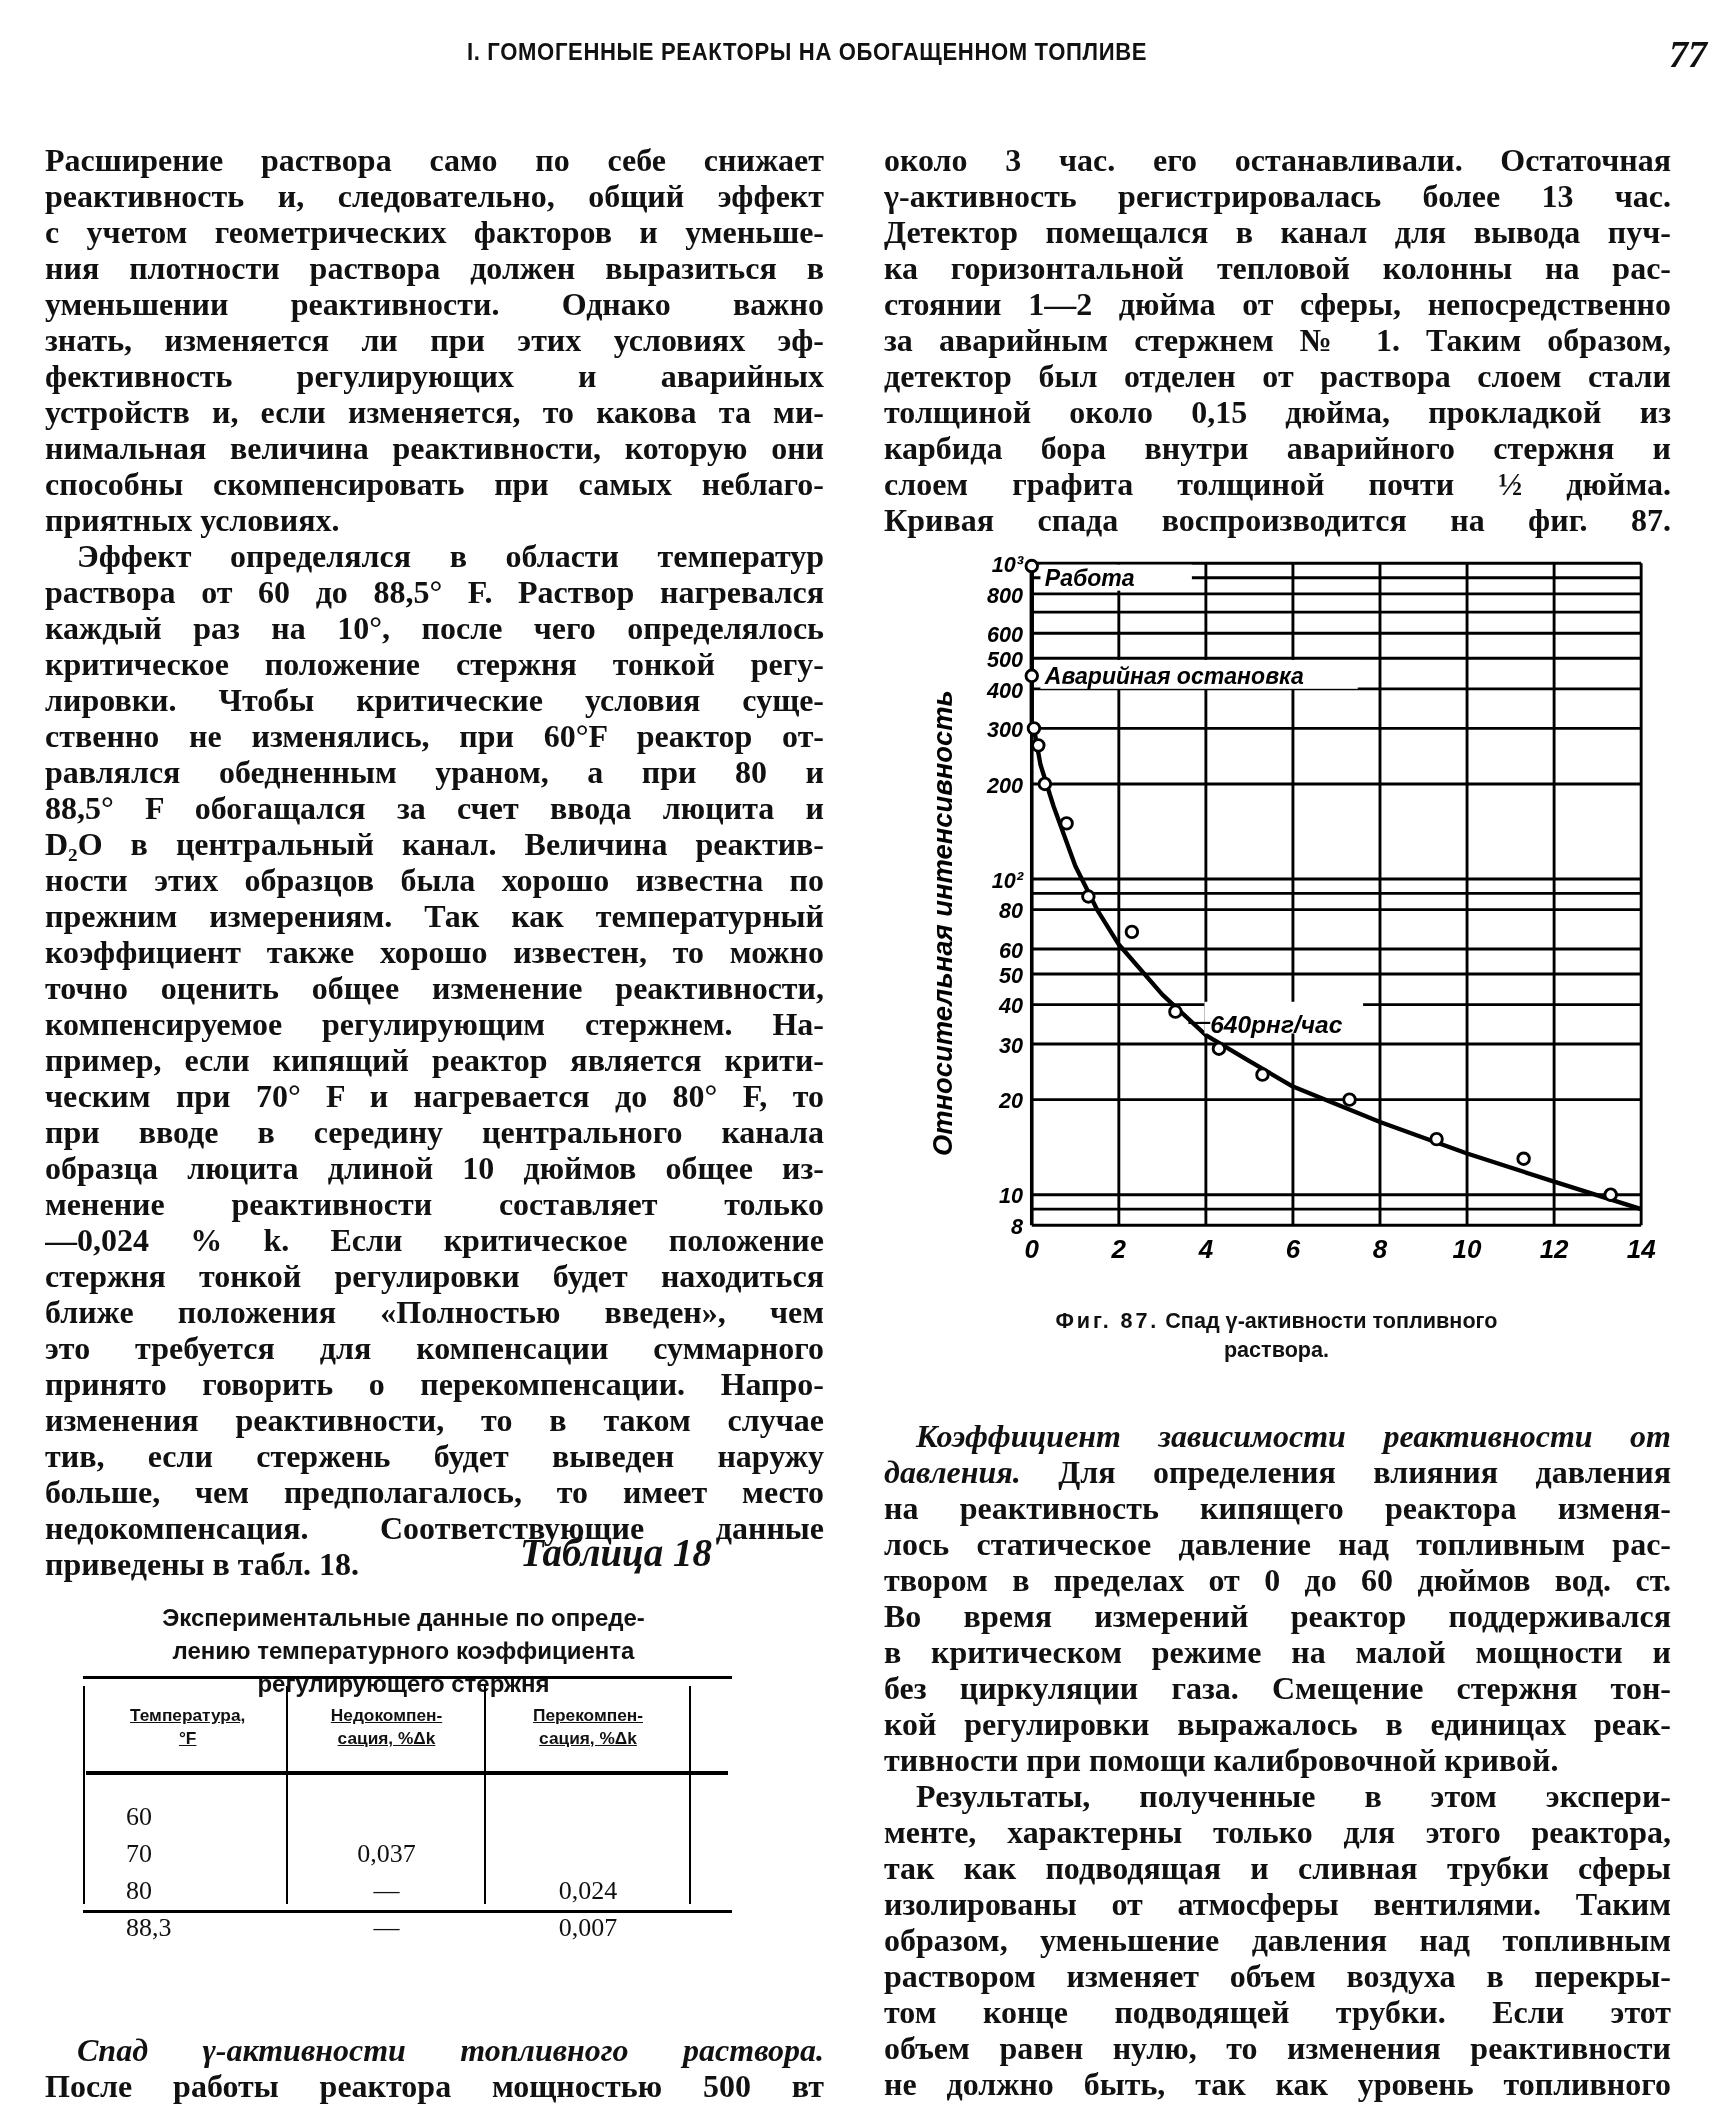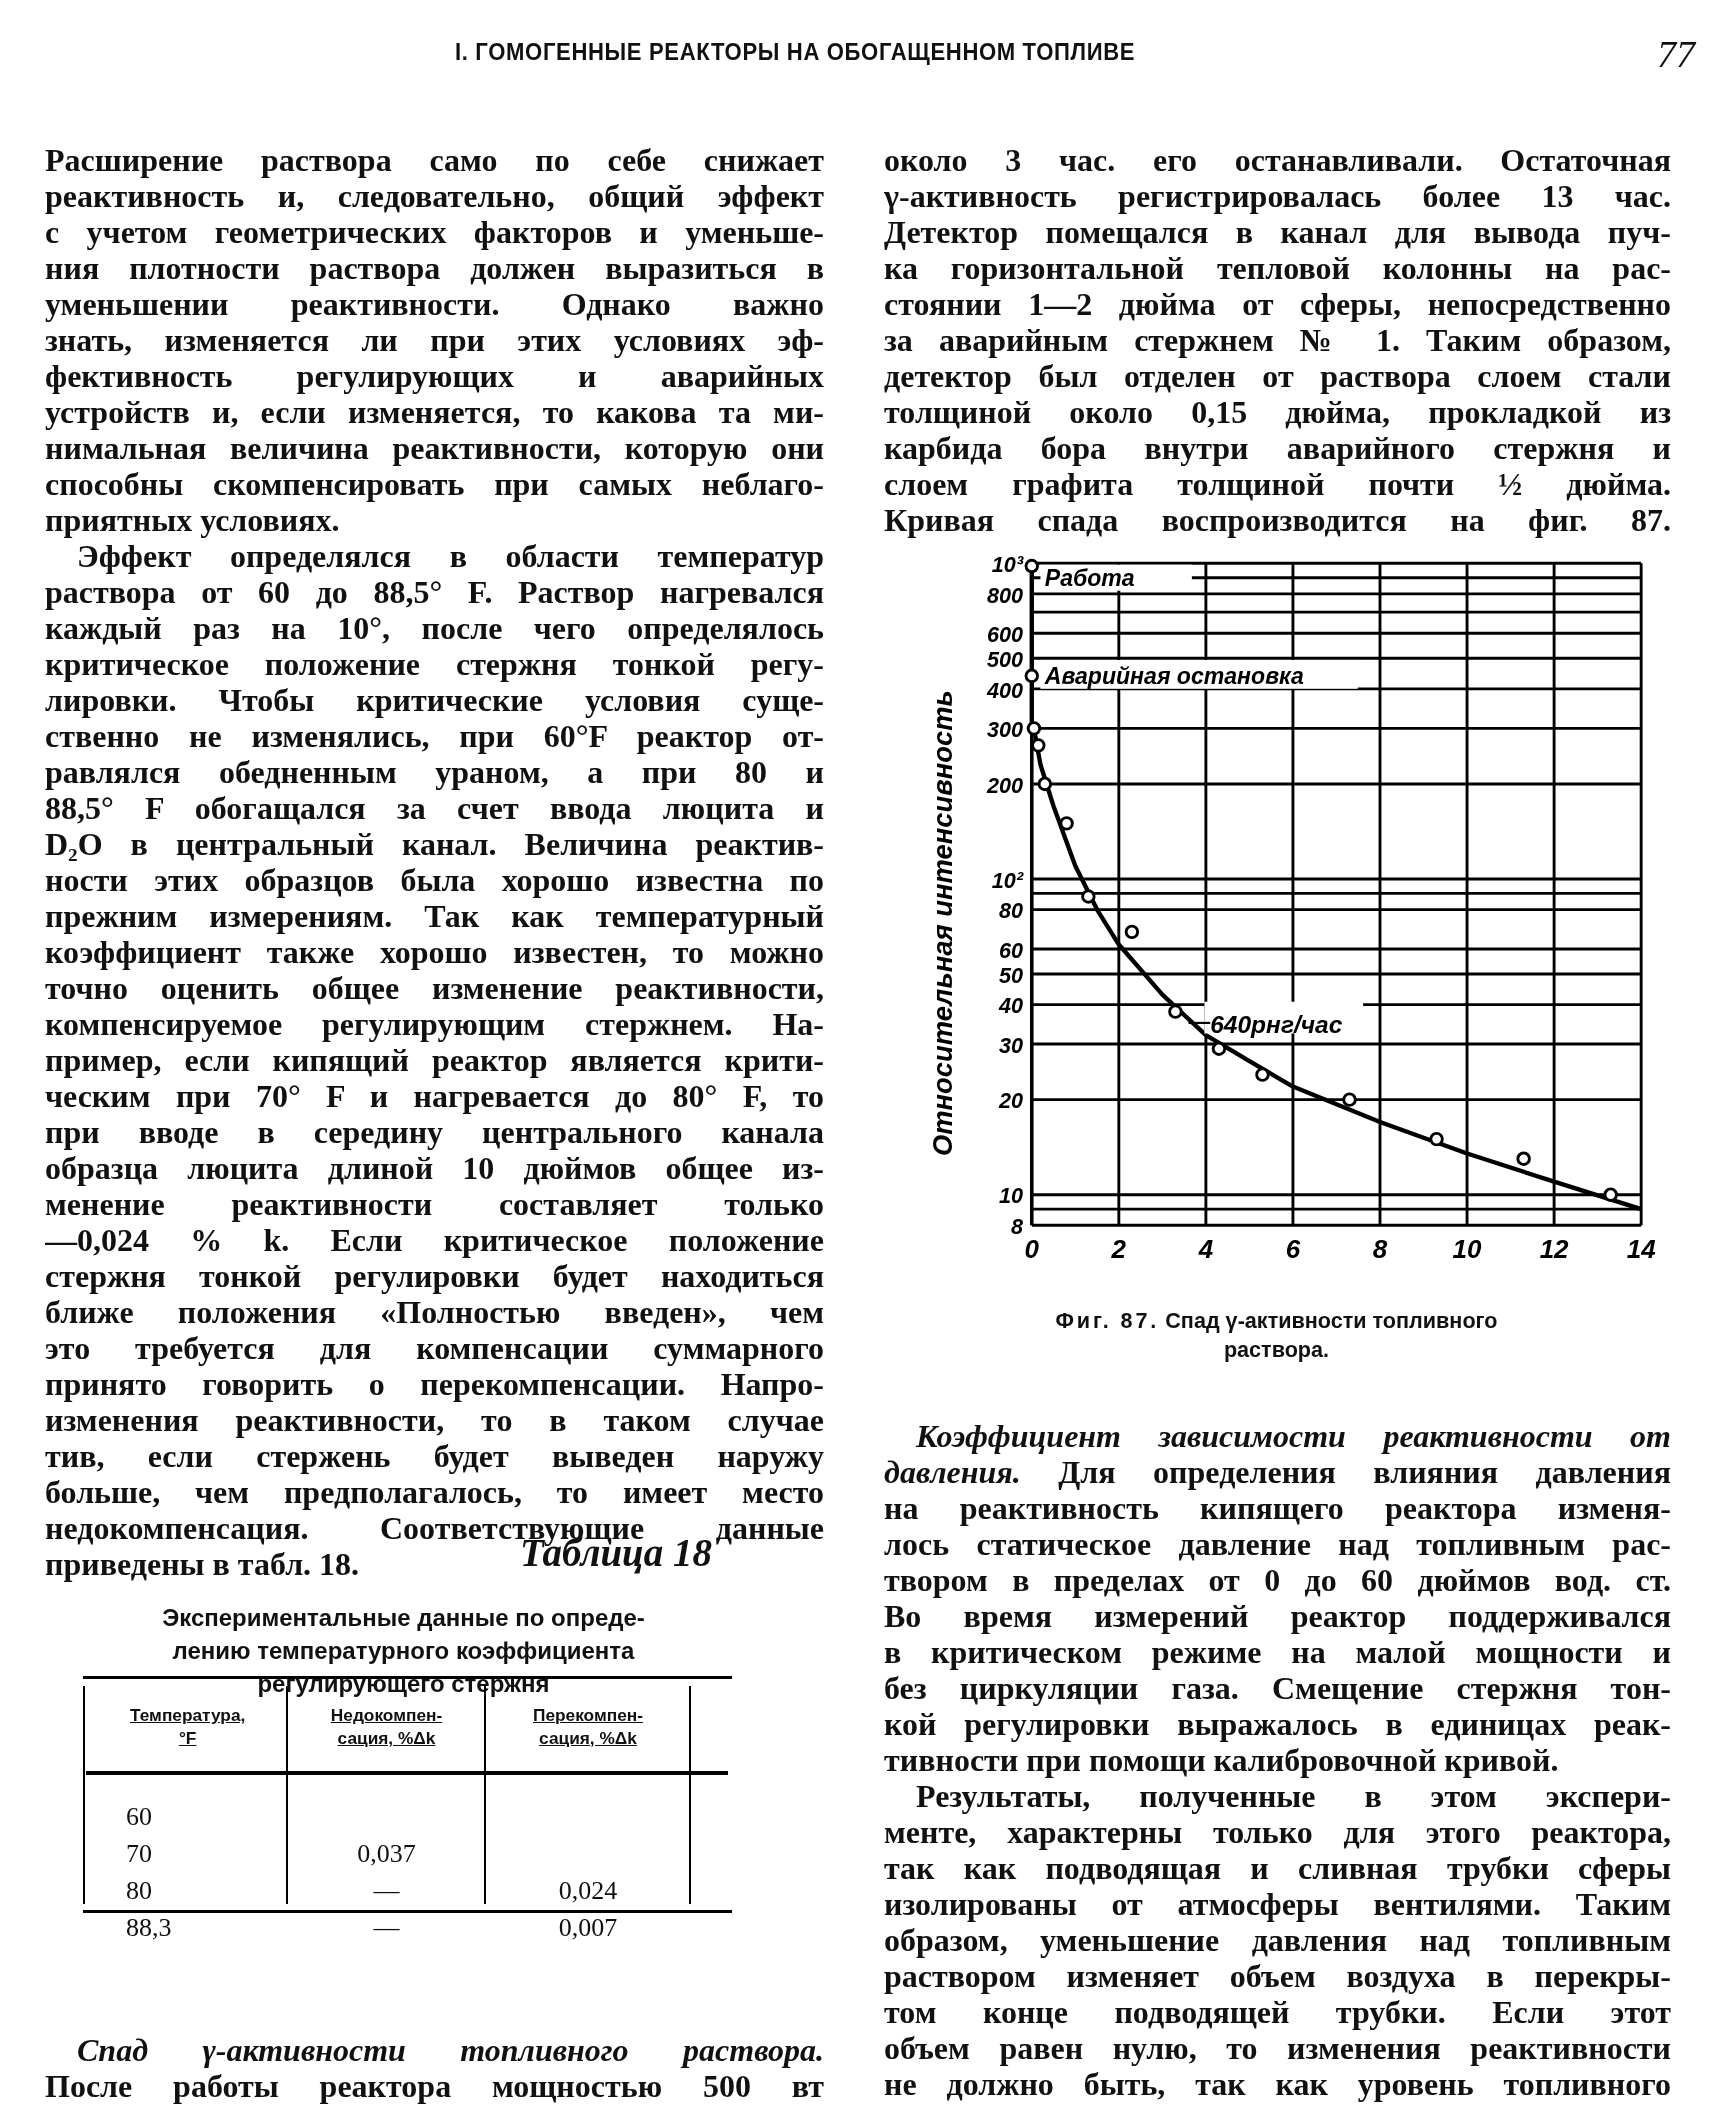--- a/index.html
+++ b/index.html
@@ -1,30 +1,30 @@
 <!DOCTYPE html>
 <html style="font-size:11.5px"><head>
 <meta charset="utf-8">
 <style>
   html, body { margin: 0; padding: 0; background: #ffffff; }
   body {
     width: 1732px; height: 2119px; position: relative; overflow: hidden;
     font-family: "Liberation Serif", "DejaVu Serif", serif; color: #111;
   }
   .header {
-    position: absolute; top: 32px; left: 0; width: 1684px; height: 43px;
+    position: absolute; top: 32px; left: 12px; width: 1684px; height: 43px;
   }
   .running-head {
     position: absolute; left: 455px; top: 5.8px;
     font-family: "Liberation Sans", "DejaVu Sans", sans-serif;
     font-weight: bold; font-size: 24px; letter-spacing: 0.7px; transform: scaleX(0.92); transform-origin: left;
   }
   .page-number {
     position: absolute; left: 1657px; top: 0px;
-    font-family: "Liberation Serif", serif; font-weight: normal; font-style: italic; font-size: 38px;
+    font-family: "Liberation Serif", serif; font-weight: bold; font-style: italic; font-size: 38px;
   }
   .col {
     position: absolute; top: 115px; width: 779px;
     font-size: 32px; line-height: 36px; font-weight: bold; margin-top: 27px;
   }
   .col.left { left: 45px; }
   .col.right { left: 884px; width: 787px; }
   .line {
     display: block; white-space: nowrap; text-align: justify; text-align-last: justify;
     height: 36px; overflow: hidden;

